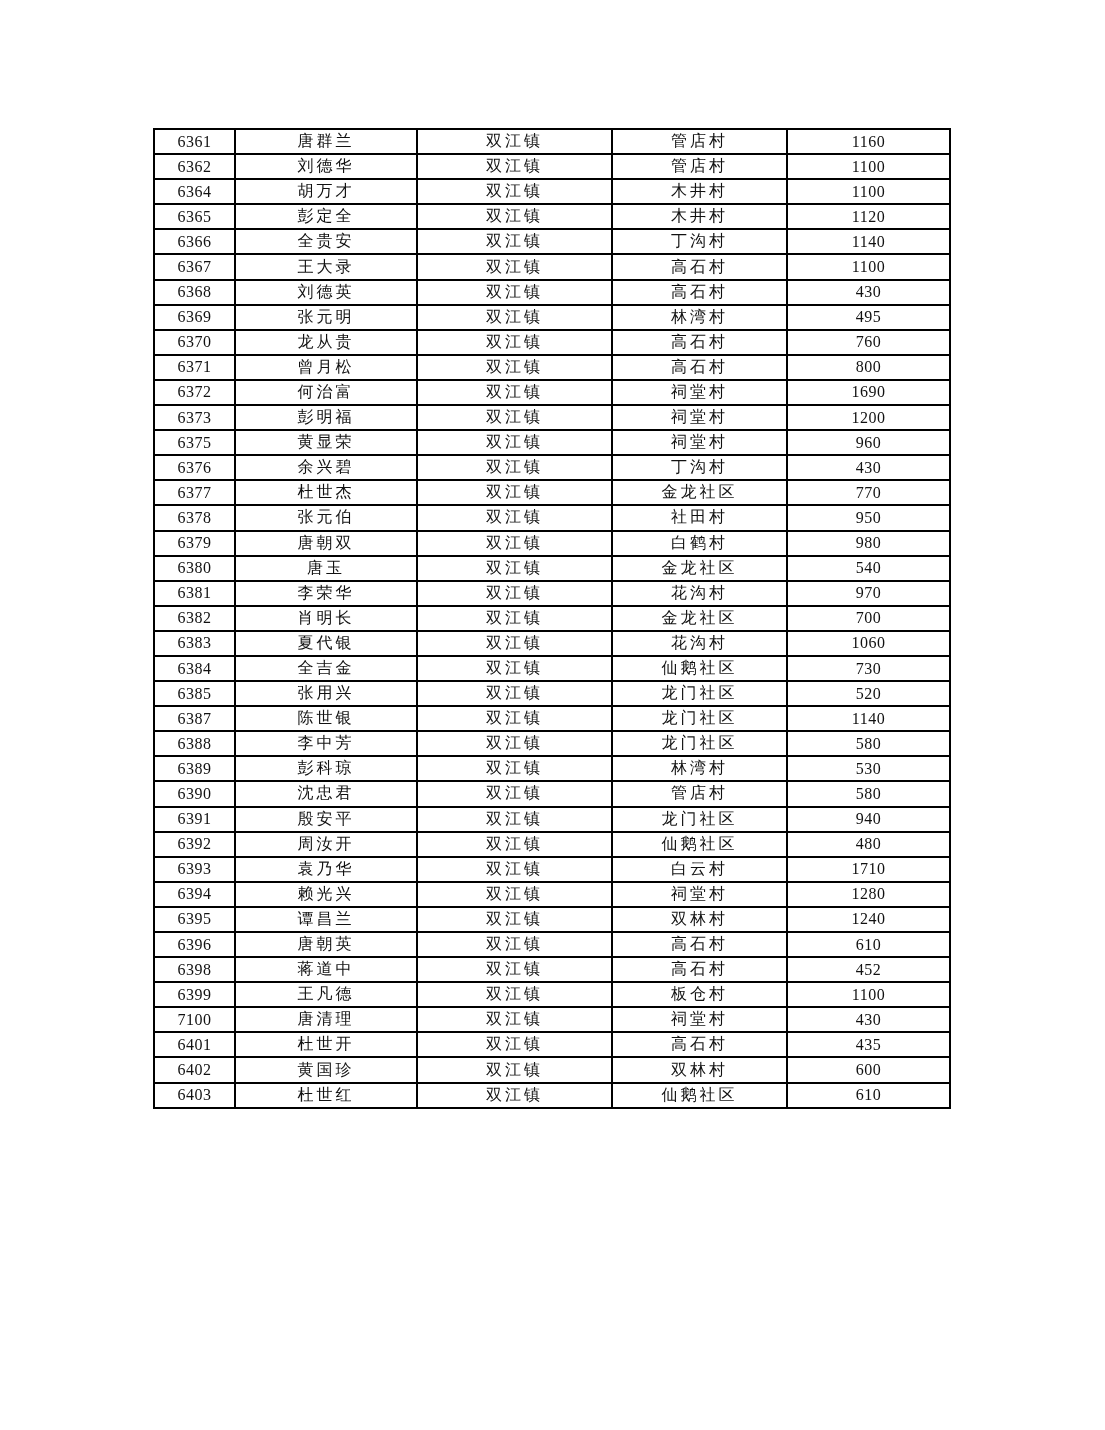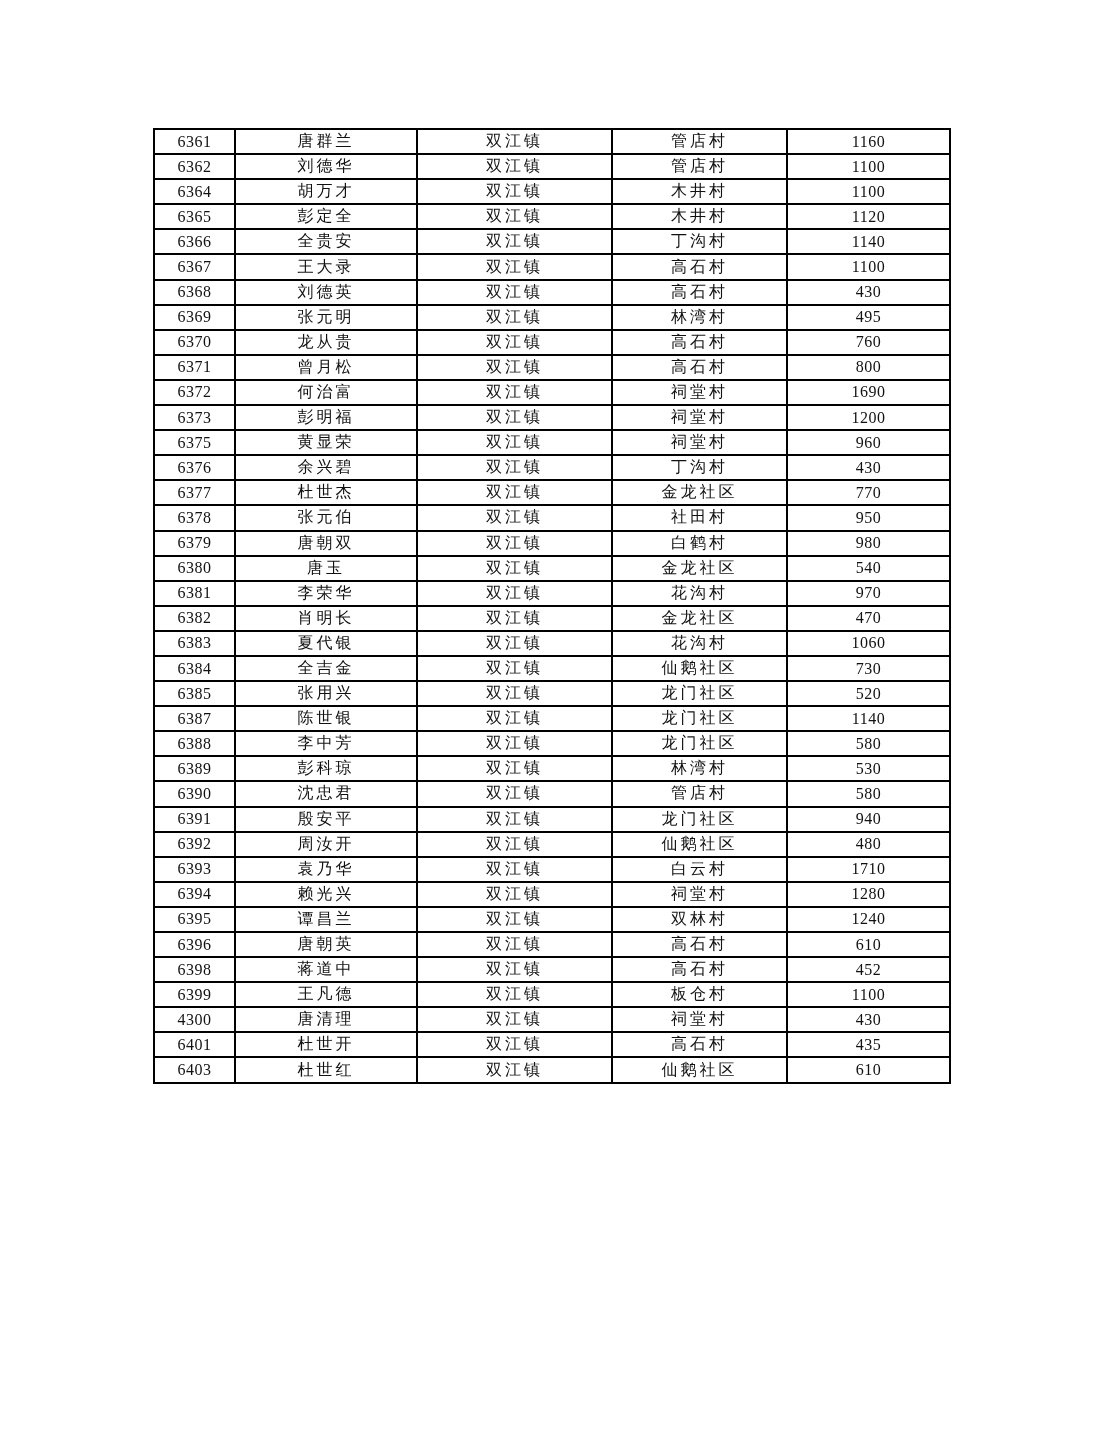--- a/index.html
+++ b/index.html
@@ -196,21 +196,21 @@
           <td>李荣华</td>
           <td>双江镇</td>
           <td>花沟村</td>
           <td>970</td>
         </tr>
         <tr>
           <td>6382</td>
           <td>肖明长</td>
           <td>双江镇</td>
           <td>金龙社区</td>
-          <td>470</td>
+          <td>700</td>
         </tr>
         <tr>
           <td>6383</td>
           <td>夏代银</td>
           <td>双江镇</td>
           <td>花沟村</td>
           <td>1060</td>
         </tr>
         <tr>
           <td>6384</td>
@@ -304,32 +304,39 @@
           <td>452</td>
         </tr>
         <tr>
           <td>6399</td>
           <td>王凡德</td>
           <td>双江镇</td>
           <td>板仓村</td>
           <td>1100</td>
         </tr>
         <tr>
-          <td>4300</td>
+          <td>7100</td>
           <td>唐清理</td>
           <td>双江镇</td>
           <td>祠堂村</td>
           <td>430</td>
         </tr>
         <tr>
           <td>6401</td>
           <td>杜世开</td>
           <td>双江镇</td>
           <td>高石村</td>
           <td>435</td>
+        </tr>
+        <tr>
+          <td>6402</td>
+          <td>黄国珍</td>
+          <td>双江镇</td>
+          <td>双林村</td>
+          <td>600</td>
         </tr>
         <tr>
           <td>6403</td>
           <td>杜世红</td>
           <td>双江镇</td>
           <td>仙鹅社区</td>
           <td>610</td>
         </tr>
       </tbody>
   </table>

